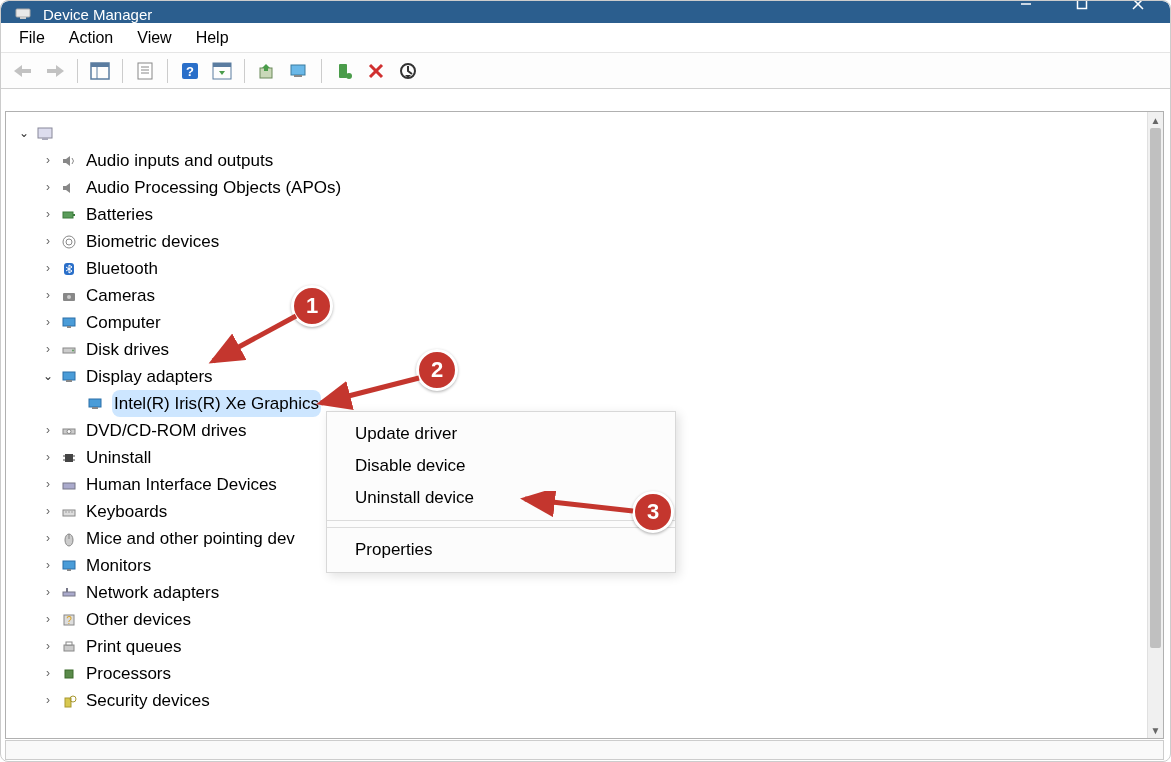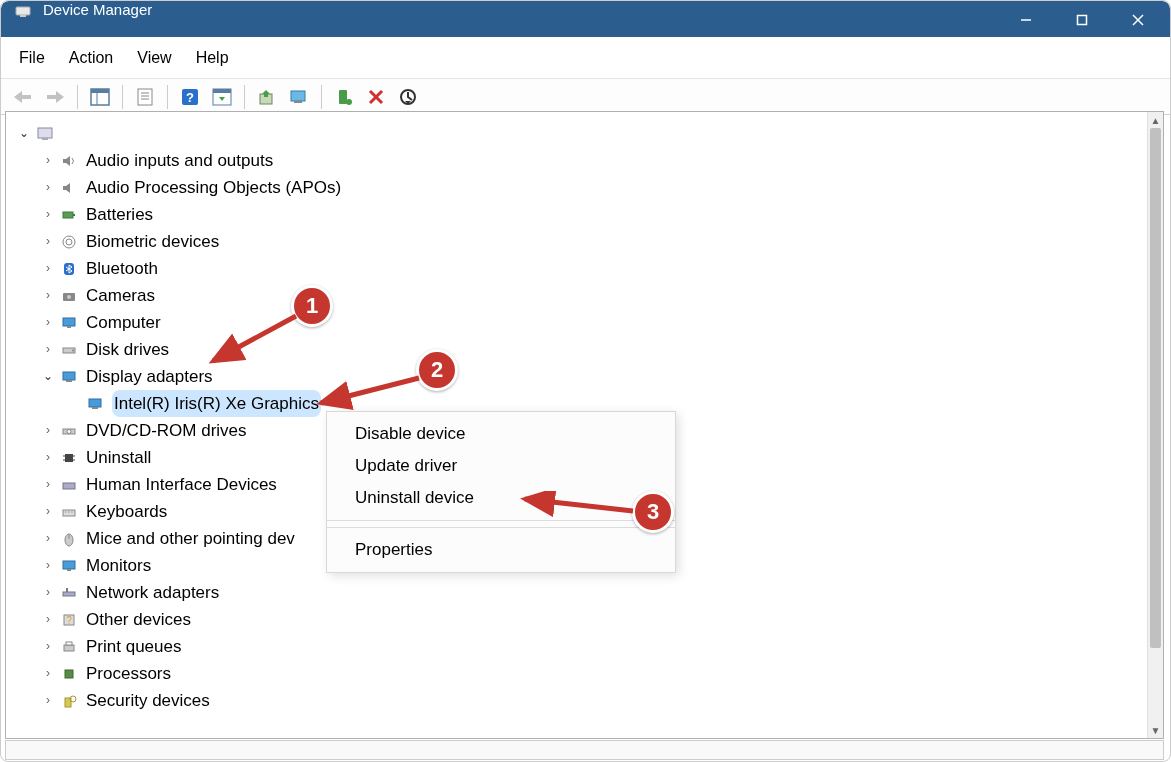--- a/index.html
+++ b/index.html
@@ -9,41 +9,41 @@
   font-size: 14px;
   background: #fff;
   overflow: hidden;
   width: 1171px;
   height: 762px;
   position: relative;
   border: 1px solid #ccc;
   border-radius: 8px;
 }
 .titlebar {
-  height: 36px;
+  height: 22px;
   background: #2b5e8e;
   color: #fff;
   display: flex;
-  align-items: flex-start;
+  align-items: flex-end;
   padding: 0 4px 0 12px;
   border-radius: 8px 8px 0 0;
 }
 .titlebar .app-icon {
   width: 20px; height: 20px; margin-right: 10px;
   display: flex; align-items: center; justify-content: center;
 }
 .titlebar .title { flex: 1; font-size: 15px; }
 .titlebar .win-controls { display: flex; }
 .titlebar .win-btn {
   width: 56px; height: 38px;
   display: flex; align-items: center; justify-content: center;
   color: #fff;
 }
 .menubar {
-  height: 42px;
+  height: 30px;
   display: flex;
   align-items: center;
   padding: 0 6px;
   border-bottom: 1px solid #e5e5e5;
 }
 .menubar .menu-item { padding: 6px 12px; font-size: 16px; }
 .toolbar {
   height: 36px;
   display: flex;
   align-items: center;
@@ -489,22 +489,22 @@
   <div class="tree-scroll">
     <div class="arrow up">▲</div>
     <div class="thumb"></div>
     <div class="arrow down">▼</div>
   </div>
 </div>
 
 <div class="status-area"></div>
 
 <div class="ctxmenu" style="left:325px; top:410px;">
+  <div class="mitem">Update driver</div>
   <div class="mitem">Disable device</div>
-  <div class="mitem">Update driver</div>
   <div class="mitem">Uninstall device</div>
   <div class="msep"></div>
   <div class="msep"></div>
   <div class="mitem bold">Properties</div>
 </div>
 
 <div class="badge" style="left:290px; top:284px;">1</div>
 <div class="badge" style="left:415px; top:348px;">2</div>
 <div class="badge" style="left:631px; top:490px;">3</div>
 

